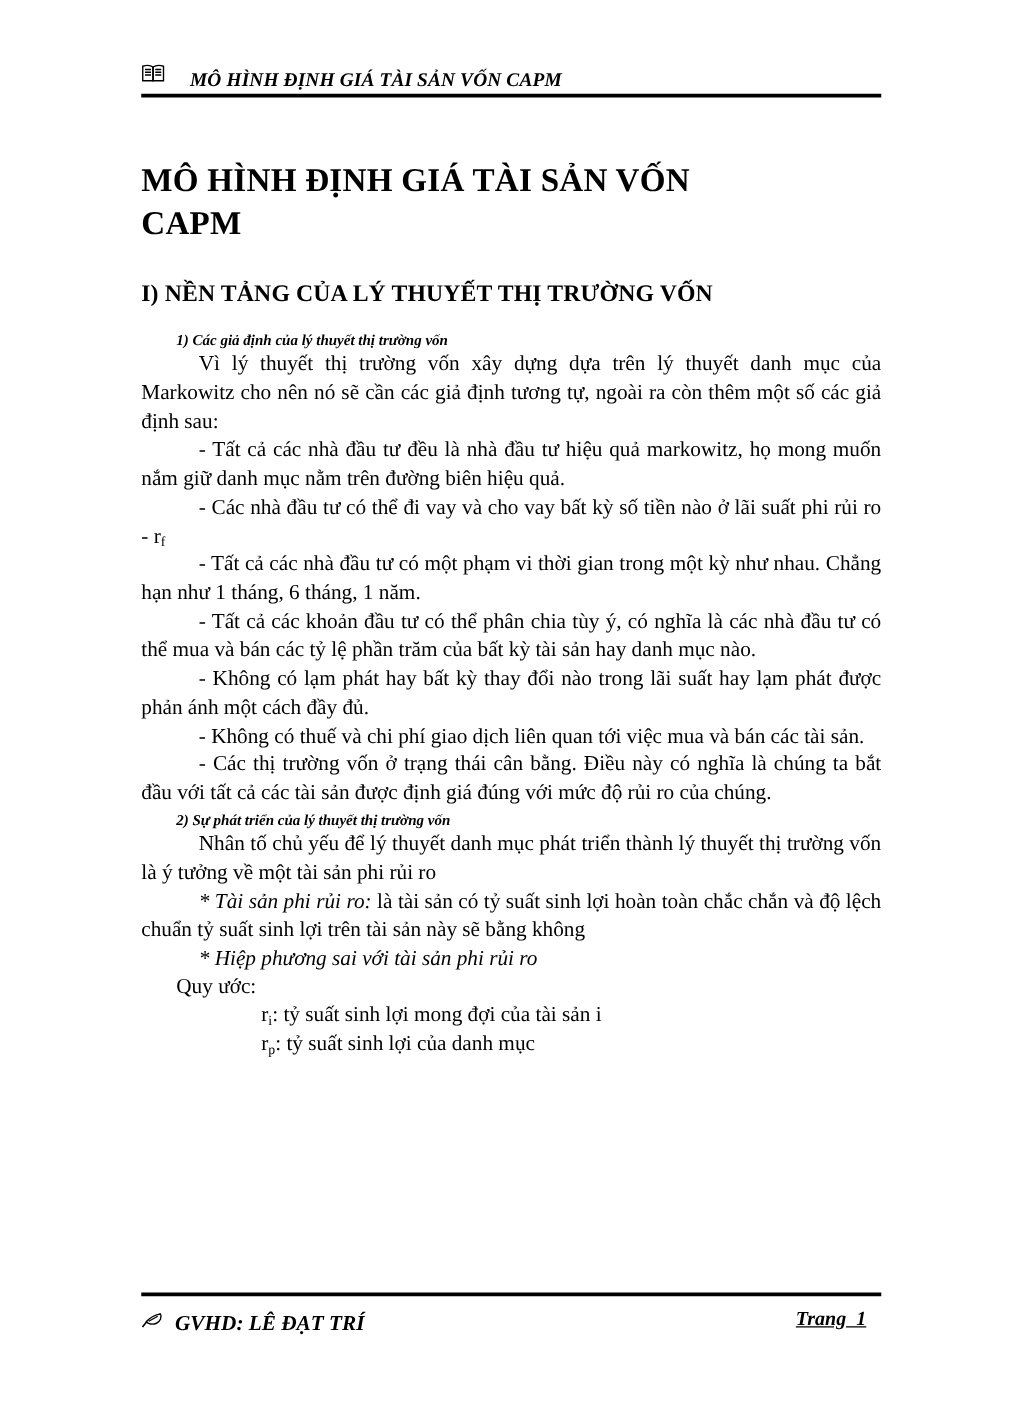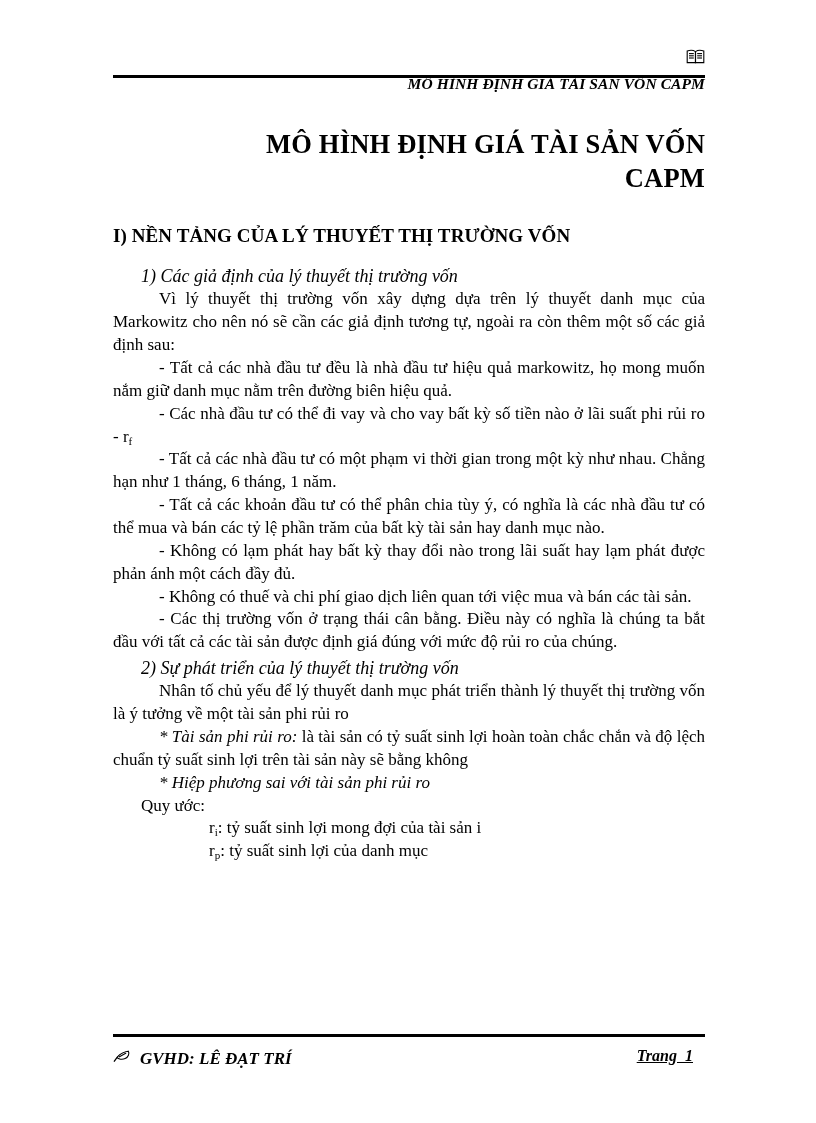--- a/index.html
+++ b/index.html
@@ -28,23 +28,22 @@
   .page-header {
     position: absolute;
     left: 113px;
     top: 48px;
     width: 592px;
     height: 32px;
   }
   .header-row {
     display: flex;
     align-items: flex-end;
-    gap: 7px;
+    gap: 20px;
     height: 24px;
-    flex-direction: column;
   }
   .header-title {
     font-weight: bold;
     font-style: italic;
     font-size: 15.5px;
     letter-spacing: 0.1px;
     white-space: nowrap;
     line-height: 1;
   }
   .header-rule {
@@ -60,40 +59,40 @@
 
   
   .content {
     position: absolute;
     left: 113px;
     top: 128px;
     width: 592px;
   }
 
   .doc-title {
-    text-align: right;
+    text-align: left;
     font-weight: bold;
     font-size: 26.5px;
     line-height: 1.28;
     margin: 0 0 0 0;
     letter-spacing: 0.2px;
   }
 
   .h1 {
     font-weight: bold;
     font-size: 19px;
     line-height: 1.34;
     margin: 27px 0 16px 0;
     letter-spacing: 0.1px;
   }
 
   .h2 {
-    font-weight: normal;
-    font-style: italic;
-    font-size: 18px;
+    font-weight: bold;
+    font-style: italic;
+    font-size: 12px;
     line-height: 1.34;
     margin: 2px 0 0 28px;
   }
 
   p.body {
     font-size: 17px;
     line-height: 1.345;
     margin: 0;
     text-align: justify;
     text-justify: inter-word;

